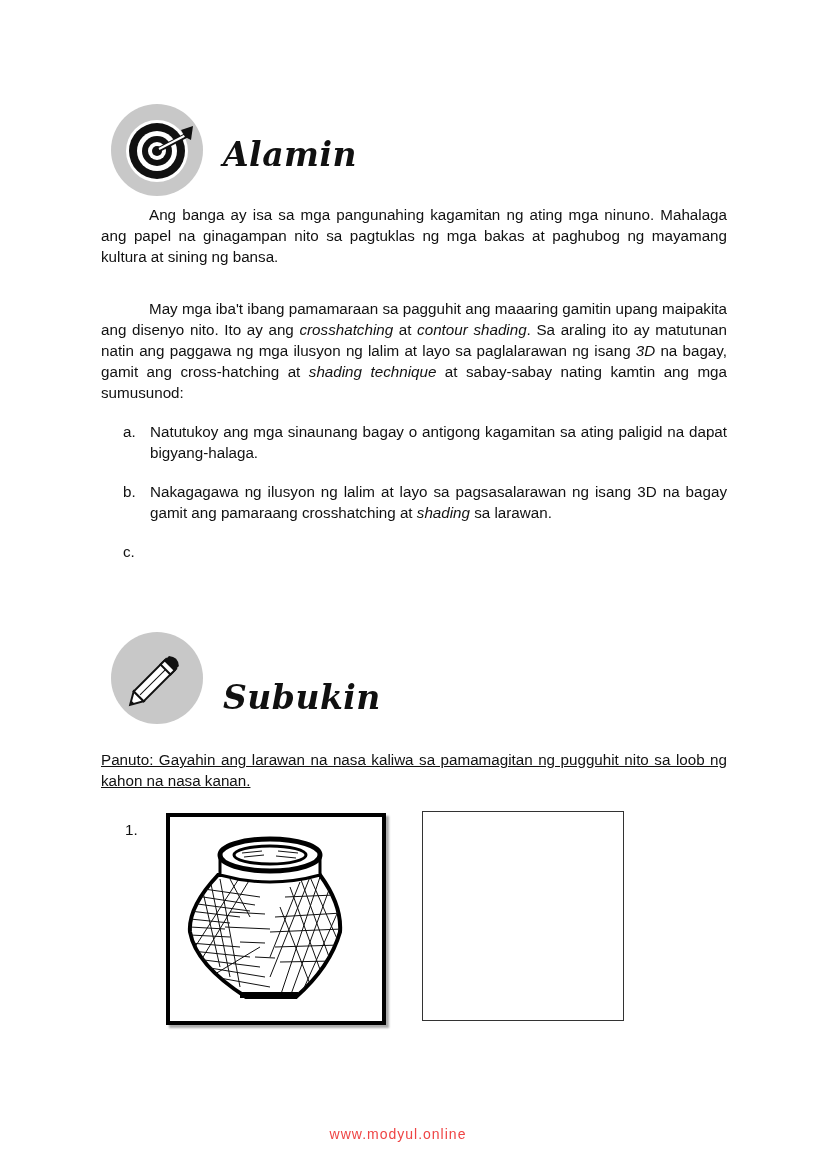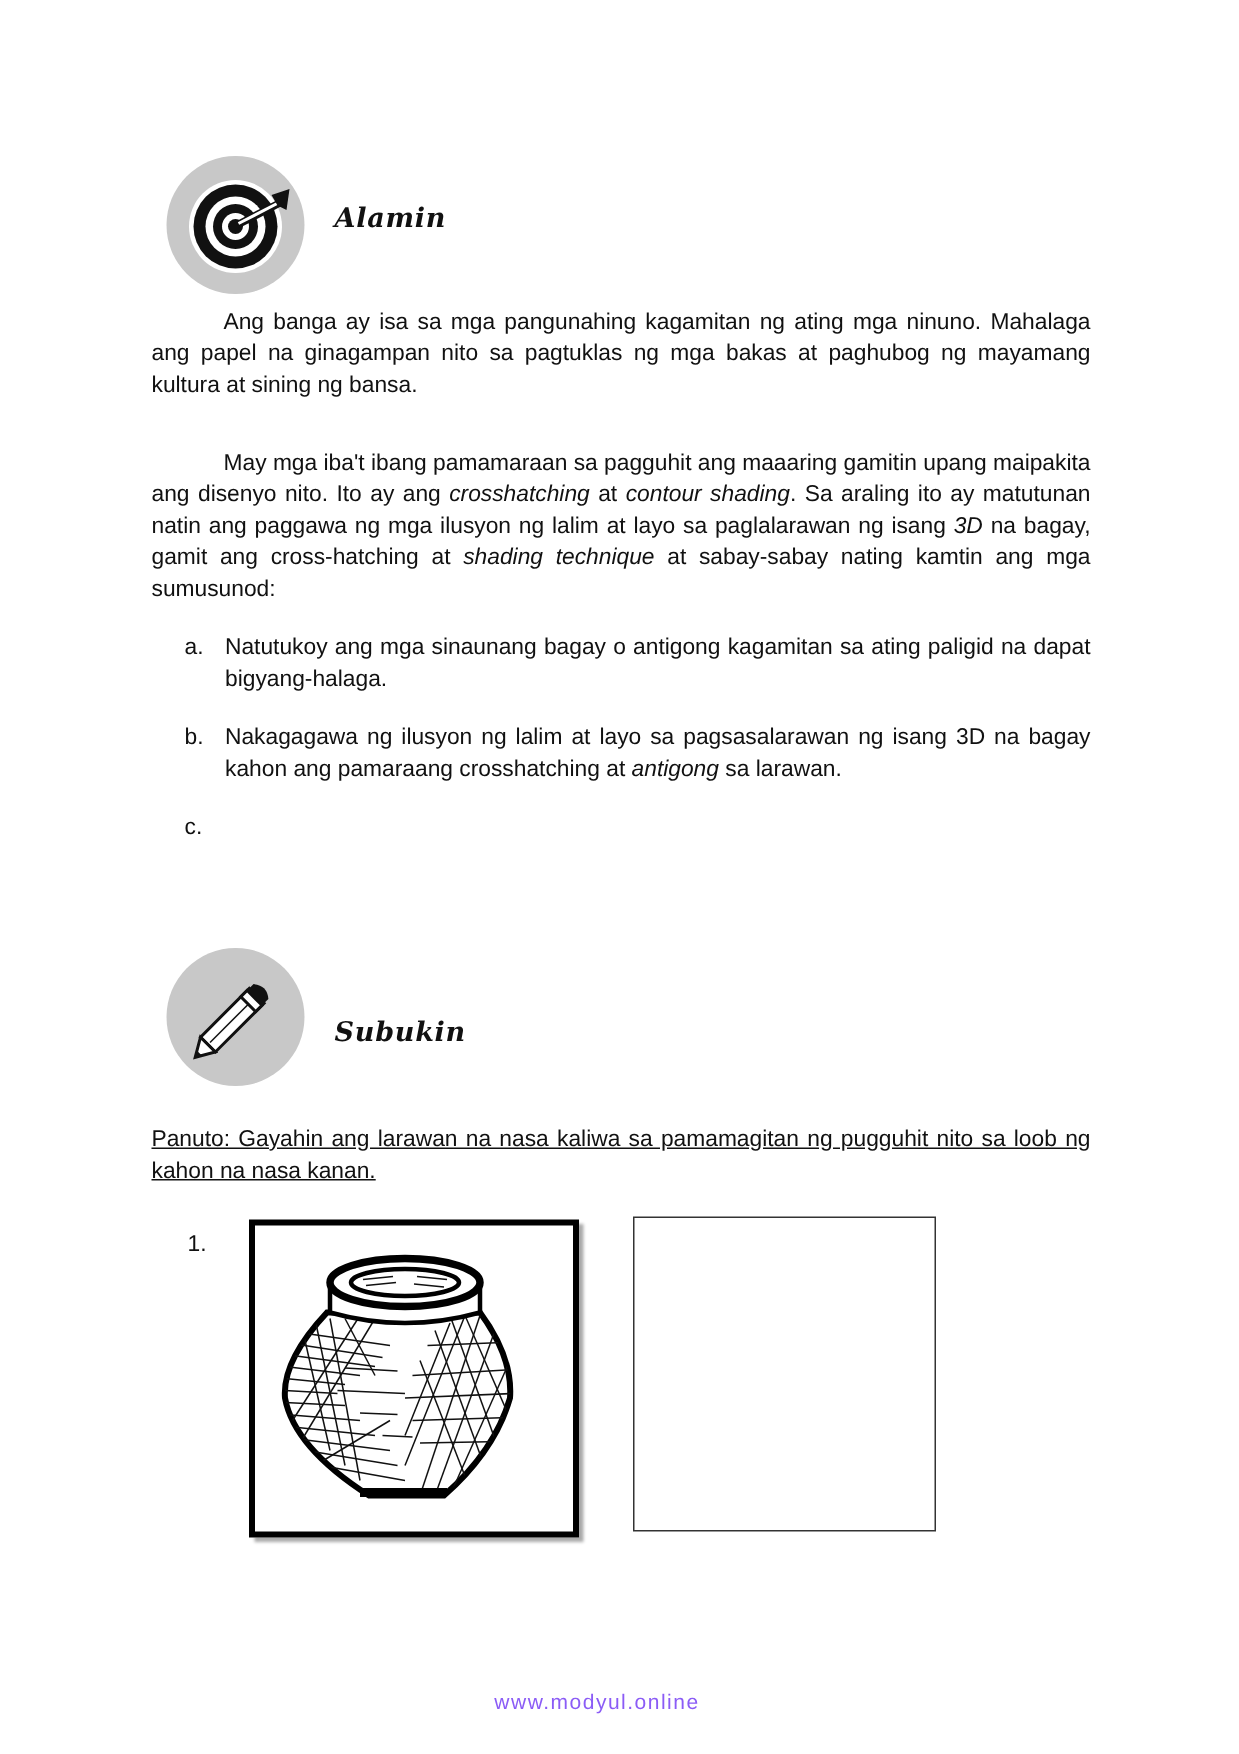--- a/index.html
+++ b/index.html
@@ -1,31 +1,31 @@
 <!DOCTYPE html>
 <html><head>
 <meta charset="utf-8">
 <style>
   html, body { margin:0; padding:0; background:#ffffff; }
   body { width:826px; height:1169px; position:relative; overflow:hidden;
          font-family:"Liberation Sans", sans-serif; color:#111; }
   .icon-circle { position:absolute; width:92px; height:92px; border-radius:50%; background:#c8c8c8; }
   .section-title { position:absolute; font-family:"DejaVu Serif", serif; font-weight:bold; font-style:italic;
-                   font-size:18px; color:#111; letter-spacing:0.5px;text-align:center; }
+                   font-size:33px; color:#111; letter-spacing:0.5px;text-align:center; }
   .para { position:absolute; left:101px; width:626px; font-size:15.2px; line-height:21px; text-align:justify; }
   .para .indent { display:inline-block; width:48px; }
   .para i { font-style:italic; }
   .list { position:absolute; left:123px; width:604px; font-size:15.2px; line-height:21px; }
   .li { position:relative; padding-left:27px; text-align:justify; margin-bottom:18px; }
   .li .marker { position:absolute; left:0; top:0; }
   .item-number { position:absolute; left:125px; top:821px; font-size:15.2px; }
   .image-frame { position:absolute; left:166px; top:813px; width:212px; height:204px; border:4px solid #000;
                  box-shadow:3px 3px 2px #aaa; background:#fff; }
   .answer-box { position:absolute; left:422px; top:811px; width:200px; height:208px; border:1.5px solid #333; background:#fff; }
-  .footer { position:absolute; left:0; width:796px; top:1126px; text-align:center; font-size:14px; color:#8b5cf6; letter-spacing:1px; }
+  .footer { position:absolute; left:0; width:796px; top:1126px; text-align:center; font-size:14px; color:#ef4444; letter-spacing:1px; }
 </style>
 </head>
 <body>
 
 <div class="icon-circle" style="left:111px; top:104px;">
   <svg width="92" height="92" viewBox="0 0 92 92">
     <circle cx="46" cy="47" r="31" fill="#fff"></circle>
     <circle cx="46" cy="47" r="28" fill="#111"></circle>
     <circle cx="46" cy="47" r="20" fill="#fff"></circle>
     <circle cx="46" cy="47" r="15" fill="#111"></circle>
@@ -46,21 +46,21 @@
   <span class="indent"></span><span>May mga iba't ibang pamamaraan sa pagguhit ang maaaring gamitin upang maipakita ang disenyo nito. Ito ay ang </span><i>crosshatching</i><span> at </span><i>contour shading</i><span>. Sa araling ito ay matutunan natin ang paggawa ng mga ilusyon ng lalim at layo sa paglalarawan ng isang </span><i>3D</i><span> na bagay, gamit ang cross-hatching at </span><i>shading technique</i><span> at sabay-sabay nating kamtin ang mga sumusunod:</span>
 </div>
 
 <div class="list" style="top:421px;">
   <div class="li">
     <span class="marker">a.</span>
     <span>Natutukoy ang mga sinaunang bagay o antigong kagamitan sa ating paligid na dapat bigyang-halaga.</span>
   </div>
   <div class="li">
     <span class="marker">b.</span>
-    <span>Nakagagawa ng ilusyon ng lalim at layo sa pagsasalarawan ng isang 3D na bagay kahon ang pamaraang crosshatching at </span><i>antigong</i><span> sa larawan.</span>
+    <span>Nakagagawa ng ilusyon ng lalim at layo sa pagsasalarawan ng isang 3D na bagay gamit ang pamaraang crosshatching at </span><i>shading</i><span> sa larawan.</span>
   </div>
   <div class="li">
     <span class="marker">c.</span>
   </div>
 </div>
 
 <div class="icon-circle" style="left:111px; top:632px;">
   <svg width="92" height="92" viewBox="0 0 92 92">
     <g transform="rotate(-45 46 46)">
       <rect x="20" y="39" width="46" height="14" fill="#fff" stroke="#111" stroke-width="2"></rect>

